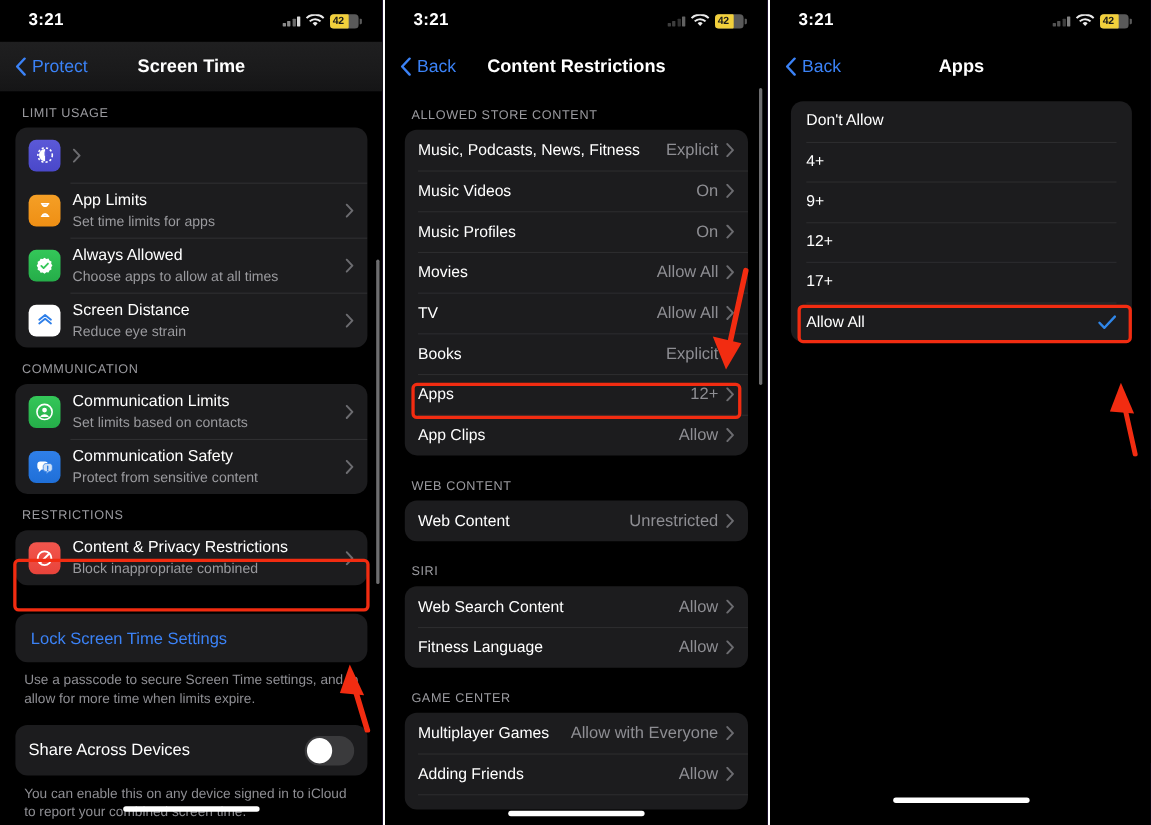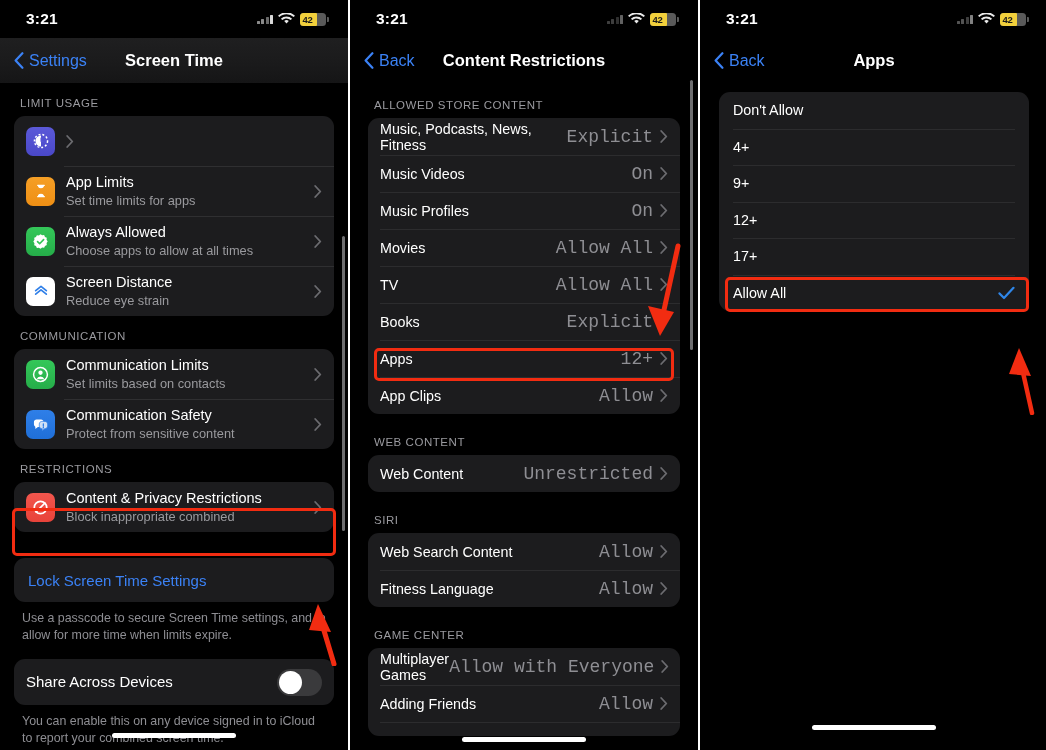--- a/index.html
+++ b/index.html
@@ -67,21 +67,21 @@
   .link-row span { color: #3b82f6; font-size: 15px; }
   .footnote { color: #8e8e93; font-size: 12.4px; line-height: 16.5px; padding: 8px 8px 0 8px; }
 
   .switch { width: 45px; height: 27px; border-radius: 14px; background: #3a3a3c; position: relative; flex: 0 0 45px; }
   .switch .knob { position: absolute; top: 2px; left: 2px; width: 23px; height: 23px; border-radius: 50%; background: #fff; }
 
   
   .vrow { display:flex; align-items:center; min-height: 37px; padding: 0 12px; position: relative; }
   .vrow + .vrow::before { content:''; position:absolute; left:12px; right:0; top:0; height:1px; background:#2c2c2e; }
   .vrow .t { color:#fff; font-size: 14.3px; flex: 1 1 auto; }
-  .vrow .v { color:#8e8e93; font-size:18px; margin-right:7px; white-space:nowrap;font-family:Liberation Mono, monospace; }
+  .vrow .v { color:#8e8e93; font-size:15px; margin-right:7px; white-space:nowrap; }
 
   .orow { display:flex; align-items:center; min-height: 36.5px; padding: 0 14px; position: relative; }
   .orow + .orow::before { content:''; position:absolute; left:14px; right:14px; top:0; height:1px; background:#2c2c2e; }
   .orow .t { color:#fff; font-size: 14.3px; flex: 1 1 auto; }
   .check { width: 17px; height: 14px; }
 
   
   .hl { position: absolute; border: 3px solid #f22c11; border-radius: 5px; pointer-events: none; z-index: 9; }
   .arrow { position: absolute; z-index: 9; pointer-events: none; }
 
@@ -126,21 +126,21 @@
       </div>
     </div>
 
     <div class="navbar shaded">
       <div class="nav-back">
         <span class="nav-chev">
           <svg viewBox="0 0 10 17" width="10" height="17">
               <path d="M8.4 1.2 1.6 8.5l6.8 7.3" fill="none" stroke="#3b82f6" stroke-width="2.2" stroke-linecap="round" stroke-linejoin="round"></path>
             </svg>
         </span>
-        <span class="nav-back-label">Settings</span>
+        <span class="nav-back-label">Protect</span>
       </div>
       <div class="nav-title">Screen Time</div>
     </div>
 
     <div class="content">
 
       <div class="sec-hdr">LIMIT USAGE</div>
       <div class="group">
 
         <div class="row inset-sep">

